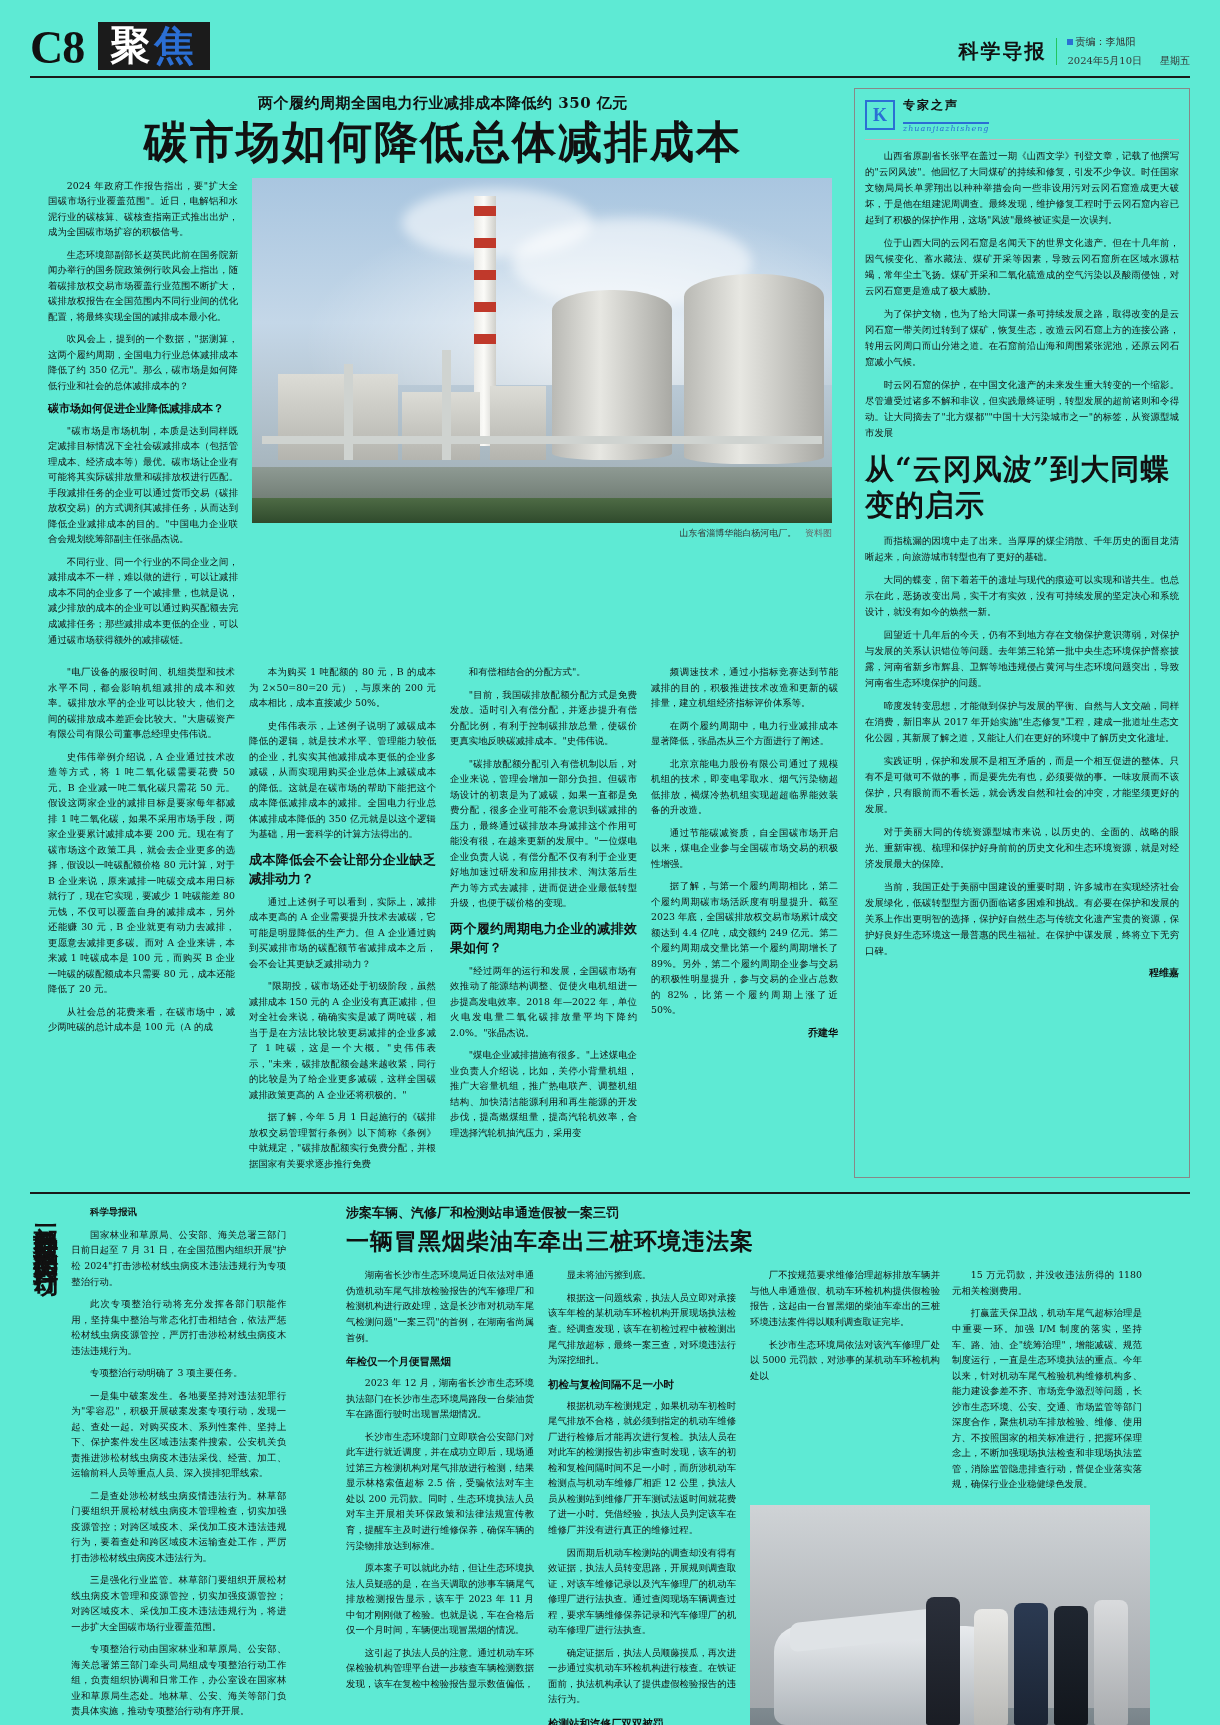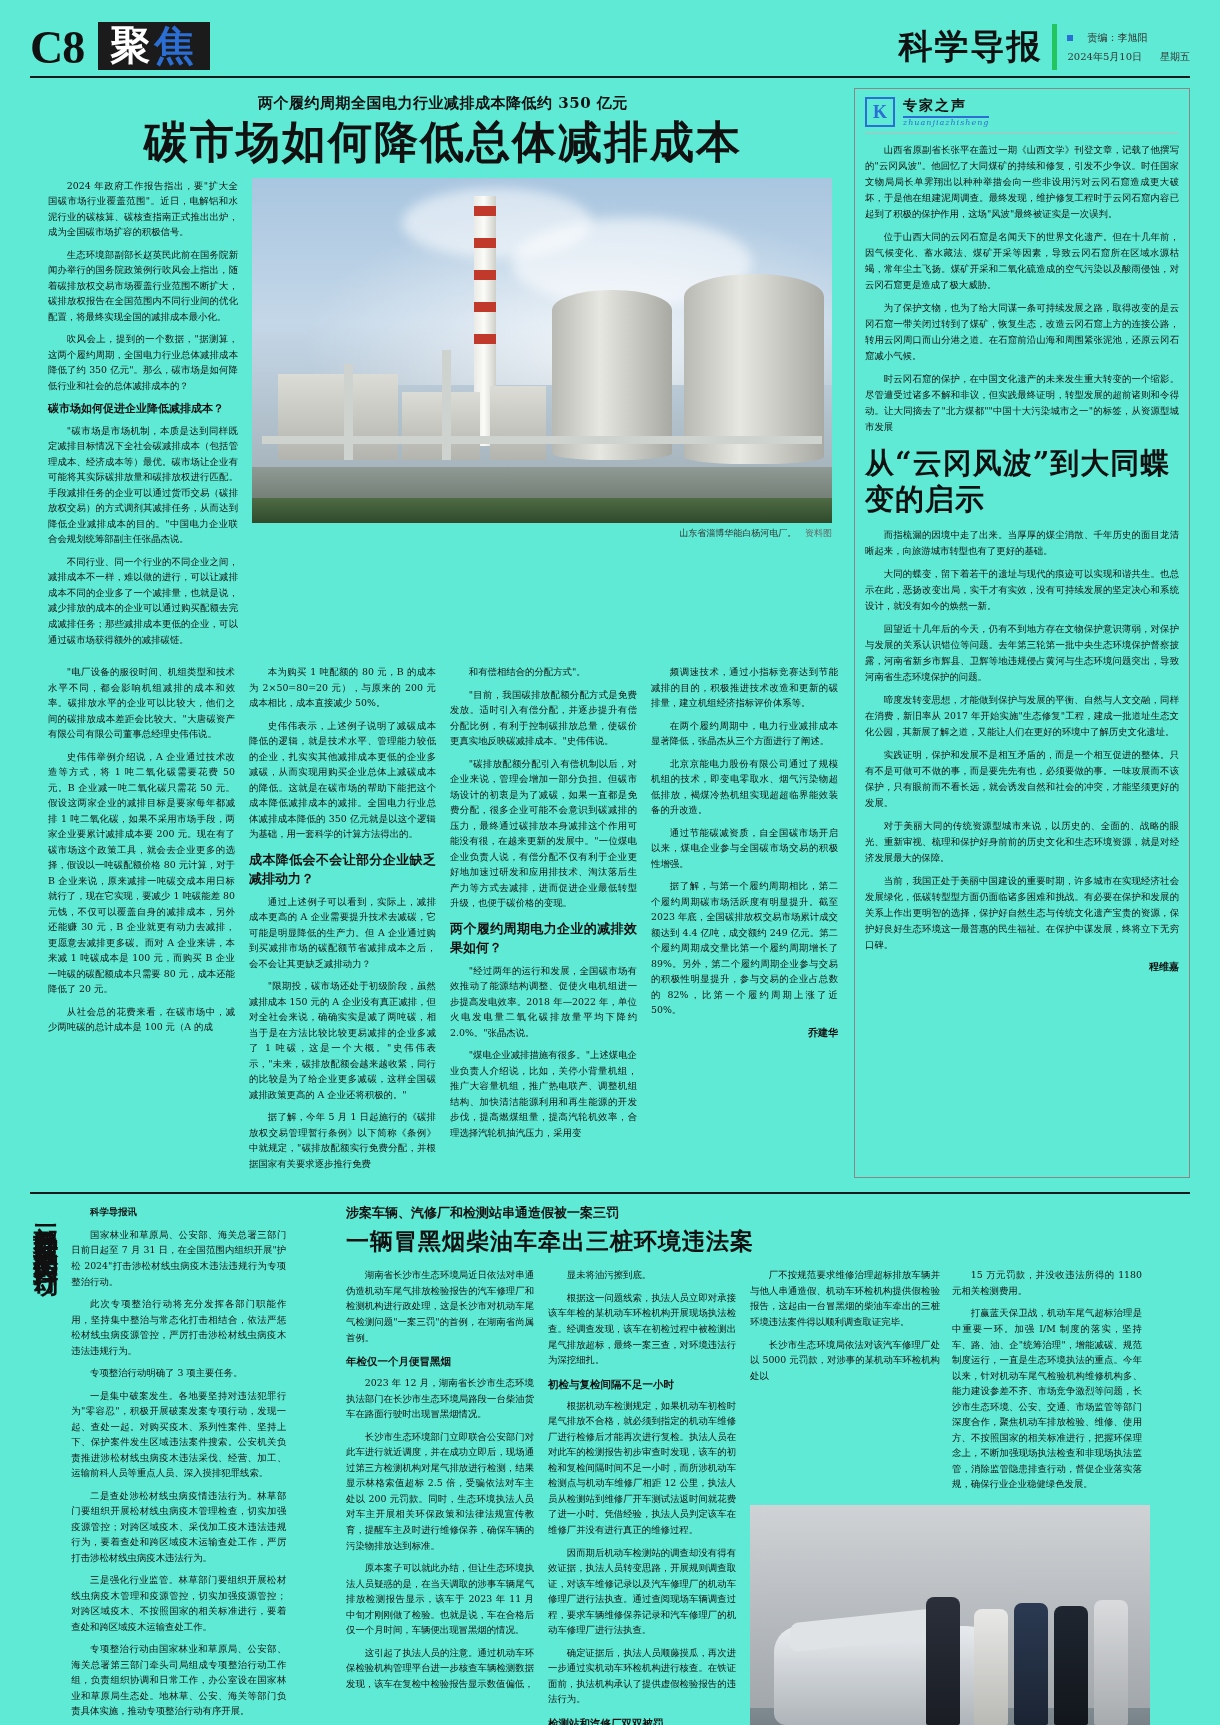--- a/index.html
+++ b/index.html
@@ -42,33 +42,33 @@
     color:#ffffff;
     background:#1b1b1b;
     padding:2px 12px 4px 12px;
     letter-spacing:4px;
     line-height:1.05;
   }
   .section-name .hl{color:#2b6fd4;}
   .mast-right{display:flex;align-items:center;gap:10px;}
   .paper-title{
     font-family:"DejaVu Serif", serif;
-    font-size:34px;
+    font-size:20px;
     font-weight:bold;
     letter-spacing:2px;
     color:#111;
     padding-right:10px;
-    border-right:5px solid #22c55e;
+    border-right:1px solid #22c55e;
   }
   .mast-meta{
     font-size:10px;
     line-height:1.9;
     color:#333;
   }
-  .mast-meta div{display:flex;align-items:center;gap:14px;}
+  .mast-meta div{display:flex;align-items:center;gap:2px;}
   .sq{display:inline-block;width:6px;height:6px;background:#2b6fd4;}
   .mast-meta .row2{display:flex;gap:18px;}
   
   .topwrap{display:flex;gap:16px;margin-top:10px;justify-content:flex-end;}
   .main-col{width:790px;}
   .side-col{width:336px;border:1px solid #888;padding:8px 10px;box-sizing:border-box;}
   .kicker{
     text-align:center;
     font-size:15px;
     font-weight:bold;
@@ -127,22 +127,22 @@
   .col p{margin:0 0 7px 0;text-indent:2em;}
   .col h4{font-size:13px;font-weight:bold;margin:8px 0 5px 0;line-height:1.5;}
   .byline{text-align:right;font-size:10px;margin-top:4px;font-weight:bold;}
   
   .side-head{display:flex;align-items:center;gap:8px;border-bottom:1px solid #bbb;padding-bottom:6px;}
   .k-logo{
     width:26px;height:26px;border:2px solid #2b6fd4;color:#2b6fd4;
     font-family:"Liberation Serif",serif;font-size:18px;font-weight:bold;
     display:flex;align-items:center;justify-content:center;
   }
-  .side-title{font-size:14px;font-weight:bold;letter-spacing:2px;
-    border-bottom:2px solid #2b6fd4;padding-bottom:1px;}
+  .side-title{font-size:12px;font-weight:bold;letter-spacing:2px;
+    border-bottom:2px solid #2b6fd4;padding-bottom:8px;}
   .side-pinyin{font-size:8px;color:#2b6fd4;font-style:italic;letter-spacing:1px;}
   .side-body{font-size:9.4px;line-height:1.7;text-align:justify;margin-top:8px;}
   .side-body p{margin:0 0 7px 0;text-indent:2em;}
   .side-headline{
     font-size:29px;font-weight:bold;line-height:1.25;letter-spacing:1px;
     margin:10px 0 10px 0;
   }
   .side-byline{text-align:right;font-size:10px;font-weight:bold;margin-top:6px;}
   
   .hr-thick{border:0;border-top:2px solid #1a1a1a;margin:14px 0 10px 0;}
@@ -323,21 +323,21 @@
 
     <div class="b-left">
       <div class="vtitle">三部门联合开展『护松二〇二四』行动</div>
       <div class="b-left-text">
         <p><b>科学导报讯</b></p>
         <p>国家林业和草原局、公安部、海关总署三部门日前日起至 7 月 31 日，在全国范围内组织开展"护松 2024"打击涉松材线虫病疫木违法违规行为专项整治行动。</p>
         <p>此次专项整治行动将充分发挥各部门职能作用，坚持集中整治与常态化打击相结合，依法严惩松材线虫病疫源管控，严厉打击涉松材线虫病疫木违法违规行为。</p>
         <p>专项整治行动明确了 3 项主要任务。</p>
         <p>一是集中破案发生。各地要坚持对违法犯罪行为"零容忍"，积极开展破案发案专项行动，发现一起、查处一起。对购买疫木、系列性案件、坚持上下、保护案件发生区域违法案件搜索。公安机关负责推进涉松材线虫病疫木违法采伐、经营、加工、运输前科人员等重点人员、深入摸排犯罪线索。</p>
         <p>二是查处涉松材线虫病疫情违法行为。林草部门要组织开展松材线虫病疫木管理检查，切实加强疫源管控；对跨区域疫木、采伐加工疫木违法违规行为，要着查处和跨区域疫木运输查处工作，严厉打击涉松材线虫病疫木违法行为。</p>
-        <p>三是强化行业监管。林草部门要组织开展松材线虫病疫木管理和疫源管控，切实加强疫源管控；对跨区域疫木、不按照国家的相关标准进行，要着查处和跨区域疫木运输查处工作。</p>
+        <p>三是强化行业监管。林草部门要组织开展松材线虫病疫木管理和疫源管控，切实加强疫源管控；对跨区域疫木、采伐加工疫木违法违规行为，将进一步扩大全国碳市场行业覆盖范围。</p>
         <p>专项整治行动由国家林业和草原局、公安部、海关总署第三部门牵头司局组成专项整治行动工作组，负责组织协调和日常工作，办公室设在国家林业和草原局生态处。地林草、公安、海关等部门负责具体实施，推动专项整治行动有序开展。</p>
         <div class="vb-byline">黄山</div>
       </div>
     </div>
 
     <div class="b-right">
       <div class="b-kicker">涉案车辆、汽修厂和检测站串通造假被一案三罚</div>
       <div class="b-headline">一辆冒黑烟柴油车牵出三桩环境违法案</div>
       <div class="b-cols">
         <div class="bcol">

